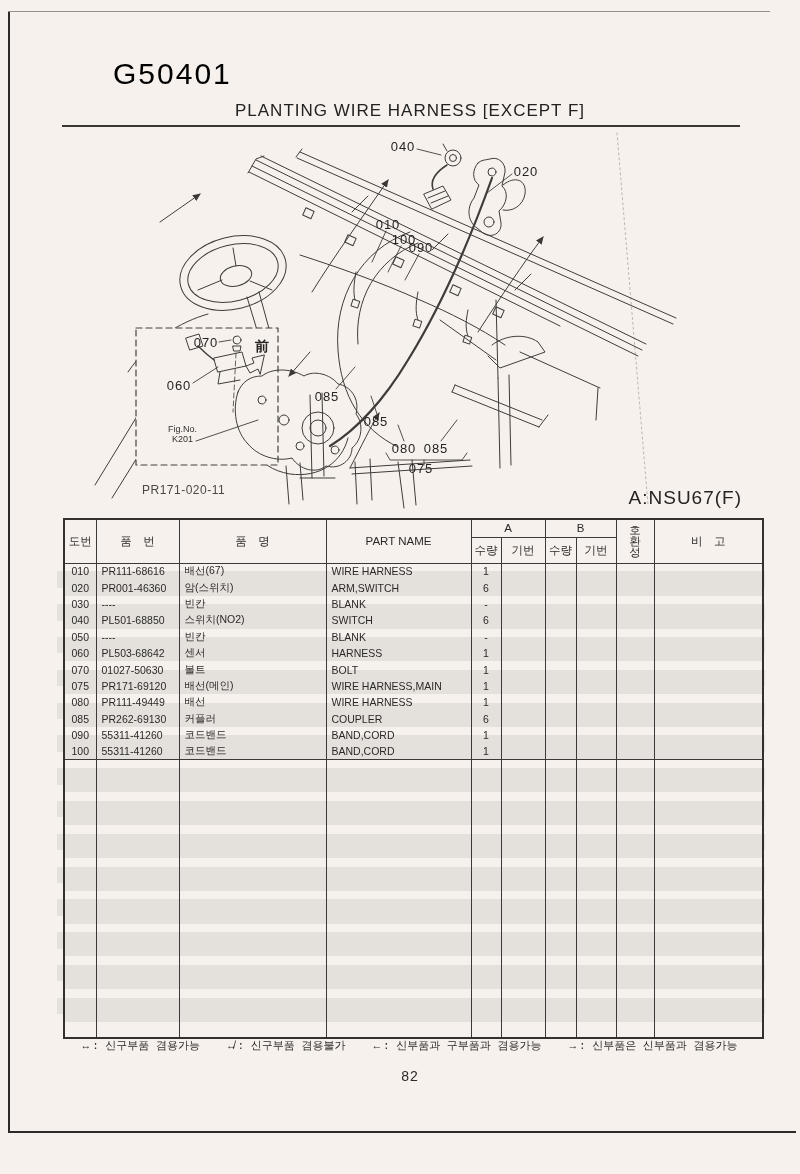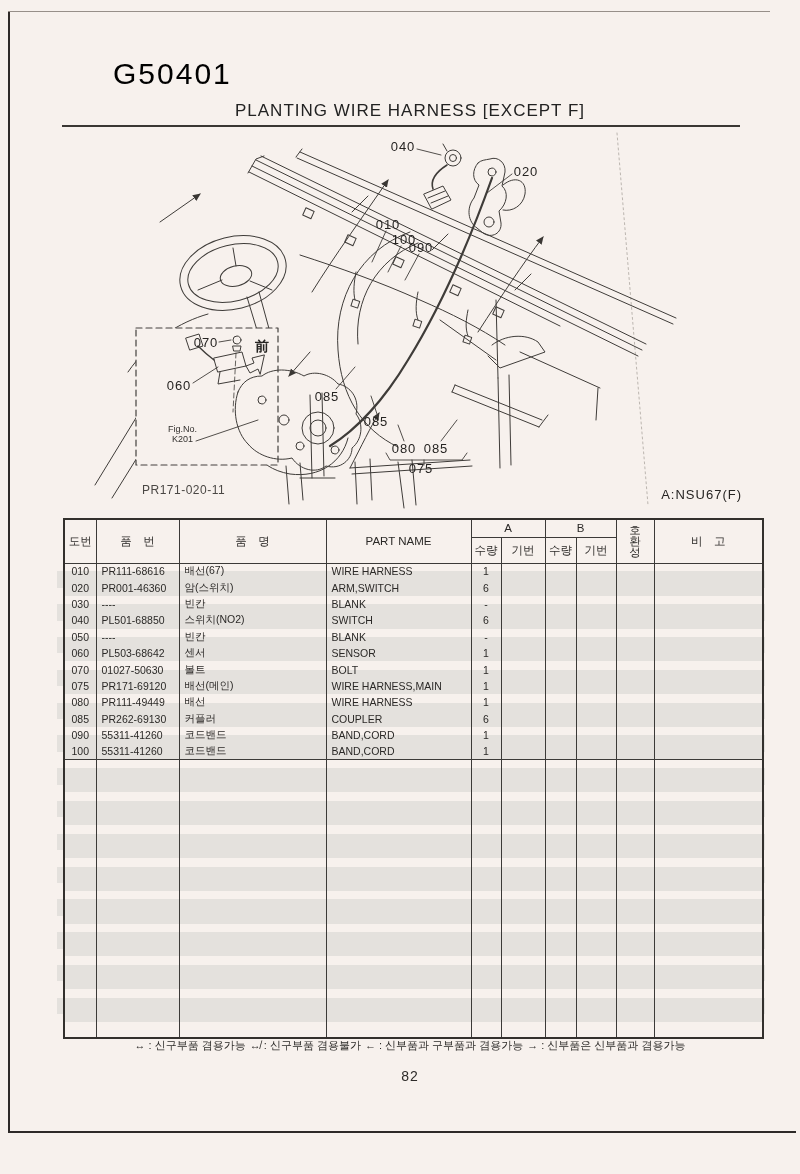--- a/index.html
+++ b/index.html
@@ -17,21 +17,21 @@
   .hdr-ko   { position:absolute; left:228px; top:58px; font-size:27px; letter-spacing:1px; color:#1e1c1b; }
   .hdr-en   { position:absolute; left:0; top:101px; width:820px; text-align:center; font-size:17px; letter-spacing:1px; color:#222; }
   .hdr-rule { position:absolute; left:62px; top:125px; width:678px; height:2px; background:#3a3733; }
 
   
   svg.art { position:absolute; left:0; top:0; width:800px; height:1174px; }
   .callout { position:absolute; transform:translate(-50%,-50%); font-size:13px; letter-spacing:1px; color:#262422; white-space:nowrap; }
   .small-note { position:absolute; font-size:9px; color:#33302e; line-height:10px; white-space:nowrap; }
   .tiny-note  { position:absolute; font-size:12px; color:#4a4744; letter-spacing:.5px; white-space:nowrap; }
   .front-label{ position:absolute; font-size:14px; font-weight:bold; color:#262422; }
-  .model-note { position:absolute; right:58px; top:487px; font-size:13px; letter-spacing:1px; color:#262422; }
+  .model-note { position:absolute; right:58px; top:487px; font-size:19px; letter-spacing:1px; color:#262422; }
 
   
   .stripe-bleed { position:absolute; left:57px; top:555px; width:708px; height:472px;
     background:repeating-linear-gradient(to bottom, rgba(0,0,0,0) 0 16.4px, #e4e1dd 16.4px 32.8px); }
   table.parts { position:absolute; left:63px; top:518px; width:699px; height:509px;
     border-collapse:collapse; table-layout:fixed; background:transparent; }
   table.parts th, table.parts td { border-left:1px solid #3c3a38; border-right:1px solid #3c3a38;
     font-weight:normal; font-size:10.5px; color:#2b2927; overflow:hidden; white-space:nowrap; }
   table.parts thead th { border:1px solid #3c3a38; text-align:center; font-size:11.5px; }
   table.parts { border:2px solid #33302d; }
@@ -42,21 +42,21 @@
   table.parts tbody tr:nth-child(even) { background:#e4e1dd; }
   table.parts tbody tr.last-data td { border-bottom:1.2px solid #3c3a38; }
   td.c-ref { text-align:center; }
   td.c-pn, td.c-ko, td.c-en { padding-left:5px; text-align:left; }
   td.c-qty { text-align:center; }
   th.vert { line-height:11px; font-size:11px; padding:1px 0; }
   th.vert span { display:block; }
 
   
   .legend { position:absolute; left:0; top:1038px; width:820px; text-align:center; font-size:11px; color:#2d2b29; }
-  .legend .item { margin:0 2px; white-space:nowrap; }
+  .legend .item { margin:0 14px; white-space:nowrap;font-family:Liberation Mono, monospace; }
   .legend .sym { margin-right:3px; }
   .page-num { position:absolute; left:0; top:1068px; width:820px; text-align:center; font-size:14px; letter-spacing:1px; color:#2d2b29; }
 </style>
 </head>
 <body>
 
 <div class="page">
 
   <div class="edge edge-left"></div>
   <div class="edge edge-bottom"></div>
@@ -327,21 +327,21 @@
           <td class="c-ser"></td>
           <td class="c-qty"></td>
           <td class="c-ser"></td>
           <td class="c-cmp"></td>
           <td class="c-rmk"></td>
         </tr>
         <tr>
           <td class="c-ref">060</td>
           <td class="c-pn">PL503-68642</td>
           <td class="c-ko">센서</td>
-          <td class="c-en">SENSOR</td>
+          <td class="c-en">HARNESS</td>
           <td class="c-qty">1</td>
           <td class="c-ser"></td>
           <td class="c-qty"></td>
           <td class="c-ser"></td>
           <td class="c-cmp"></td>
           <td class="c-rmk"></td>
         </tr>
         <tr>
           <td class="c-ref">070</td>
           <td class="c-pn">01027-50630</td>

